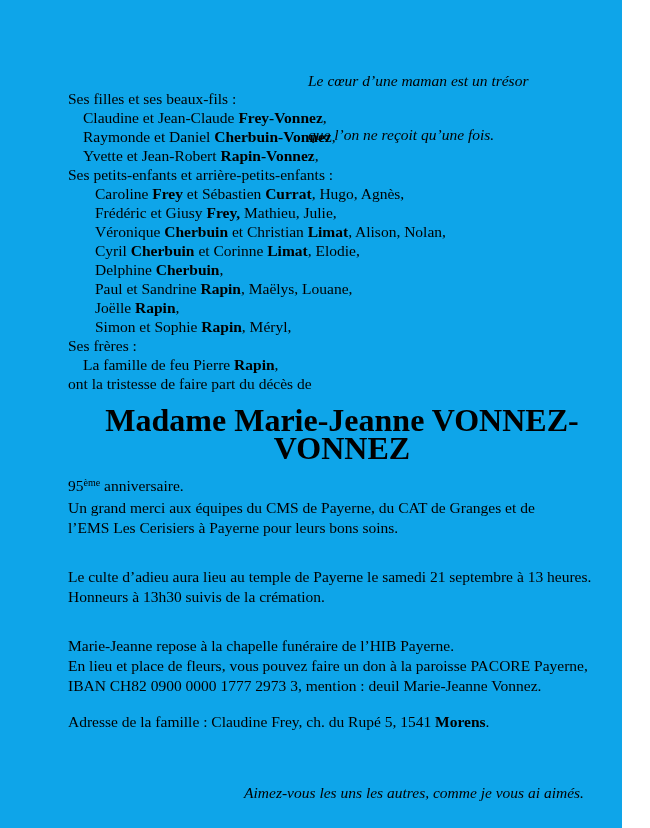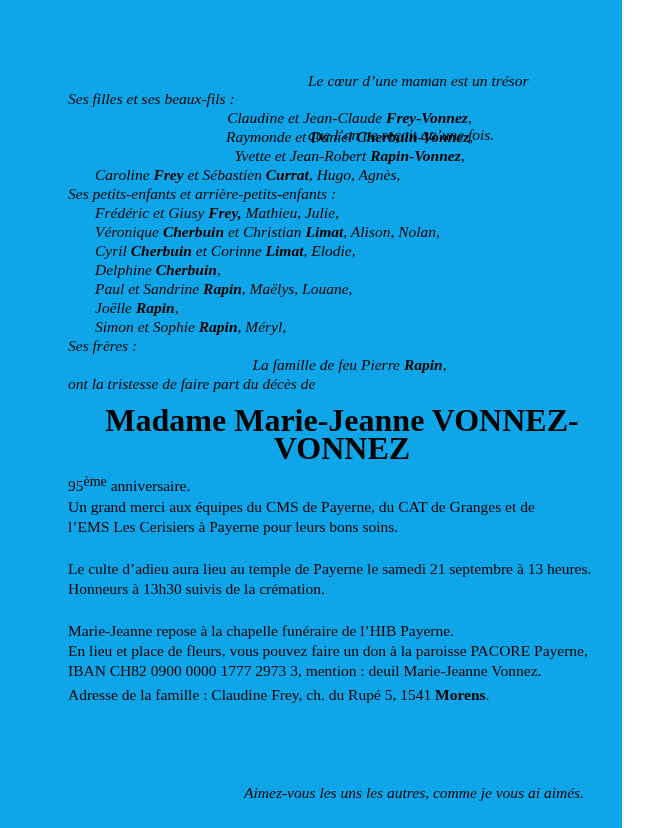--- a/index.html
+++ b/index.html
@@ -9,37 +9,37 @@
     background:#0ea5e9;color:#000000;
     font-family:"Liberation Serif","DejaVu Serif",serif;
     font-size:15.5px;
     overflow:hidden;
   }
   .epigraph{
     position:absolute;left:308px;top:36px;
     font-style:italic;line-height:18px;white-space:pre;
   }
   .main{position:absolute;left:68px;top:89px;width:548px;}
-  .family .line{line-height:19px;font-style:italic;}
+  .family .line{line-height:19px;}
   .line{white-space:pre;}
   .ind0{padding-left:0;}
-  .ind1{padding-left:15px;text-align:center;}
+  .ind1{padding-left:15px;}
   .ind2{padding-left:27px;}
   .b{font-weight:bold;}
-  .sup{font-size:14px;position:relative;top:-5px;}
+  .sup{font-size:10px;position:relative;top:-5px;}
   .title{
     margin-top:13px;
     text-align:center;
     font-weight:bold;
     font-size:32px;line-height:28px;
   }
   .para{margin-top:14px;}
   .para .line{line-height:20px;}
-  .para-gap{margin-top:22px;}
-  .para-last{margin-top:4px;}
+  .para-gap{margin-top:29px;}
+  .para-last{margin-top:16px;}
   .closing{
     position:absolute;right:38px;top:743px;
     text-align:right;line-height:20px;white-space:pre;
   }
   .closing .quote-line{font-style:italic;}
 </style>
 </head>
 <body>
 
 <div class="page">
@@ -49,22 +49,22 @@
     <div class="line">que l’on ne reçoit qu’une fois.</div>
   </div>
 
   <div class="main">
 
     <div class="family">
         <div class="line ind0"><span>Ses filles et ses beaux-fils :</span></div>
         <div class="line ind1"><span>Claudine et Jean-Claude </span><span class="b">Frey-Vonnez</span><span>,</span></div>
         <div class="line ind1"><span>Raymonde et Daniel </span><span class="b">Cherbuin-Vonnez</span><span>,</span></div>
         <div class="line ind1"><span>Yvette et Jean-Robert </span><span class="b">Rapin-Vonnez</span><span>,</span></div>
+        <div class="line ind0"><span>Ses petits-enfants et arrière-petits-enfants :</span></div>
         <div class="line ind2"><span>Caroline </span><span class="b">Frey</span><span> et Sébastien </span><span class="b">Currat</span><span>, Hugo, Agnès,</span></div>
-        <div class="line ind0"><span>Ses petits-enfants et arrière-petits-enfants :</span></div>
         <div class="line ind2"><span>Frédéric et Giusy </span><span class="b">Frey,</span><span> Mathieu, Julie,</span></div>
         <div class="line ind2"><span>Véronique </span><span class="b">Cherbuin</span><span> et Christian </span><span class="b">Limat</span><span>, Alison, Nolan,</span></div>
         <div class="line ind2"><span>Cyril </span><span class="b">Cherbuin</span><span> et Corinne </span><span class="b">Limat</span><span>, Elodie,</span></div>
         <div class="line ind2"><span>Delphine </span><span class="b">Cherbuin</span><span>,</span></div>
         <div class="line ind2"><span>Paul et Sandrine </span><span class="b">Rapin</span><span>, Maëlys, Louane,</span></div>
         <div class="line ind2"><span>Joëlle </span><span class="b">Rapin</span><span>,</span></div>
         <div class="line ind2"><span>Simon et Sophie </span><span class="b">Rapin</span><span>, Méryl,</span></div>
         <div class="line ind0"><span>Ses frères :</span></div>
         <div class="line ind1"><span>La famille de feu Pierre </span><span class="b">Rapin</span><span>,</span></div>
         <div class="line ind0"><span>ont la tristesse de faire part du décès de</span></div>

